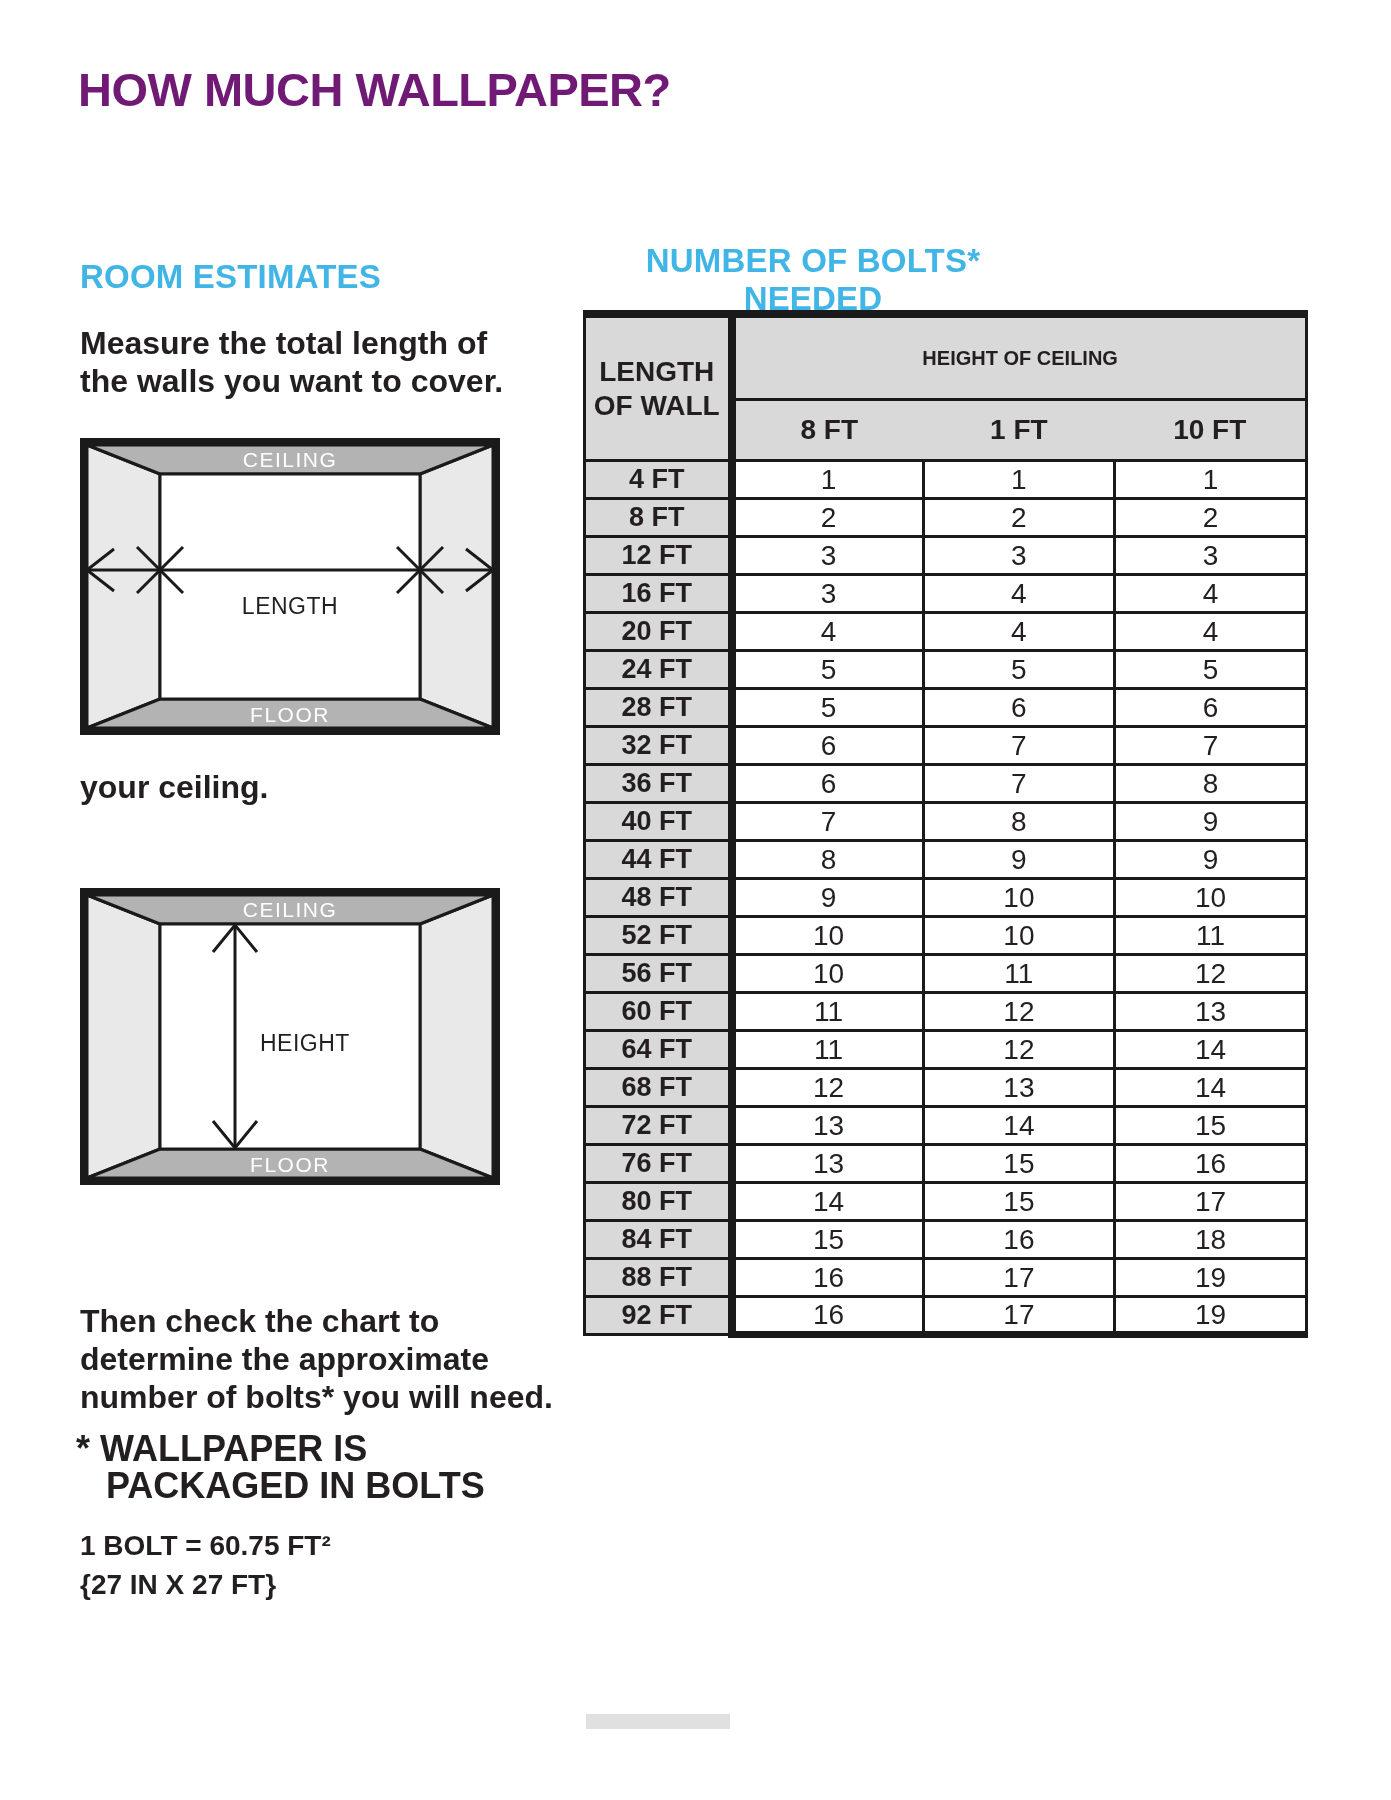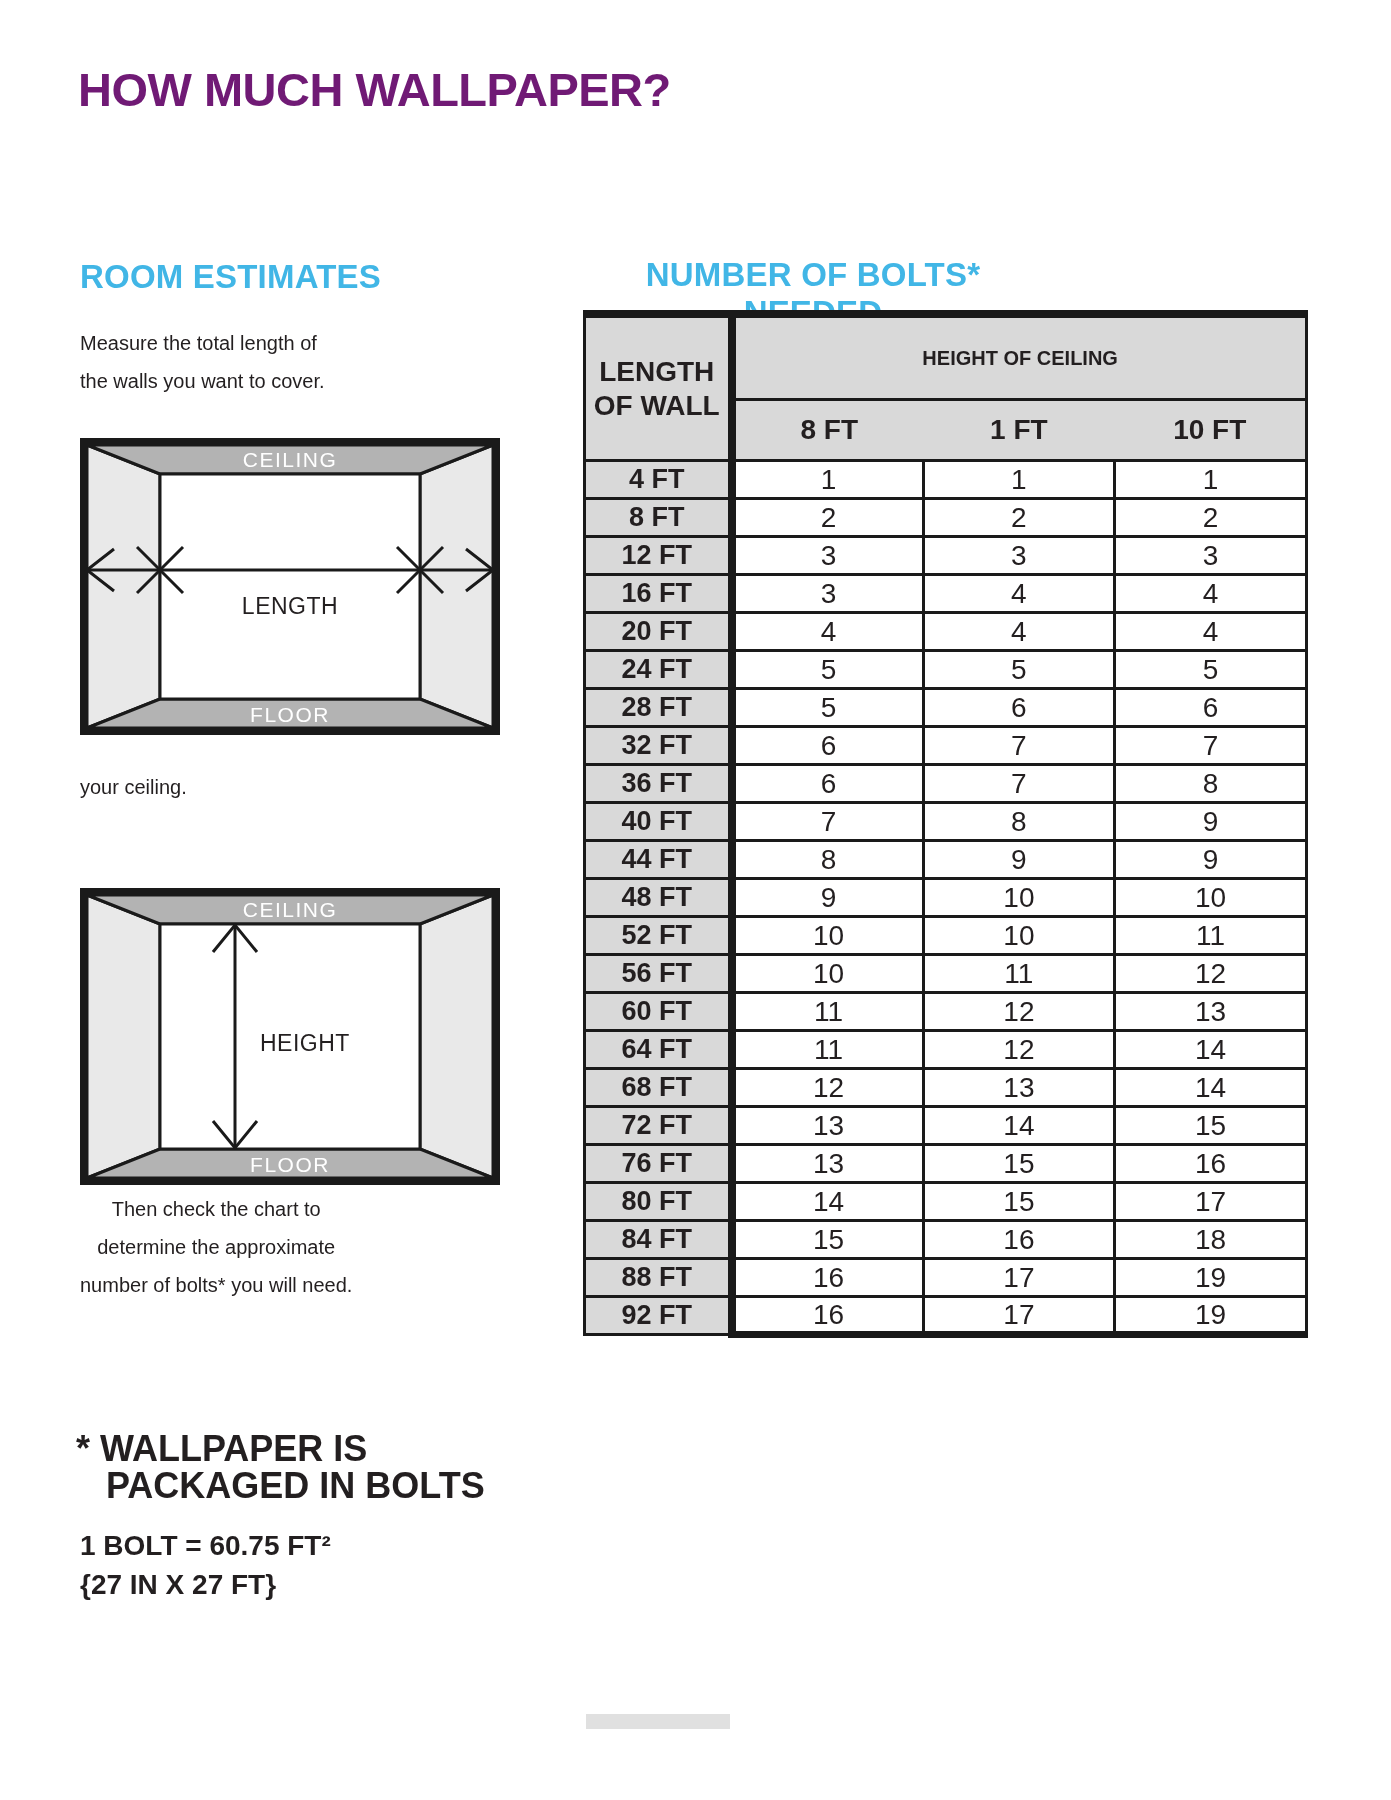--- a/index.html
+++ b/index.html
@@ -13,27 +13,27 @@
   
   .page-title{
     left:78px;top:62px;
     font-size:47px;font-weight:bold;letter-spacing:-0.5px;
     color:#701a75;
   }
   .section-heading{
     font-size:33px;font-weight:bold;color:#41b6e6;letter-spacing:0.2px;
   }
   #room-estimates{left:80px;top:258px;}
-  #bolts-heading{left:583px;top:256px;width:460px;text-align:center;}
+  #bolts-heading{left:583px;top:242px;width:460px;text-align:center;}
 
   
-  .body-text{font-size:20px;line-height:38px;color:#231f20;}
+  .body-text{font-size:32px;line-height:38px;color:#231f20;font-weight:bold;}
   #step1{left:80px;top:324px;}
   #step2{left:80px;top:768px;}
-  #step3{left:80px;top:1190px;text-align:center;}
+  #step3{left:80px;top:1302px;}
 
   .foot-bold{font-size:36px;line-height:37px;font-weight:bold;color:#231f20;}
   #footnote{left:76px;top:1430px;}
   #footnote .indent{margin-left:30px;}
   #bolt-note{left:80px;top:1526px;font-size:28px;line-height:39px;font-weight:bold;}
 
   
   #diagram-length{left:80px;top:438px;}
   #diagram-height{left:80px;top:888px;}
   svg text{font-family:"Liberation Sans","DejaVu Sans",sans-serif;}

